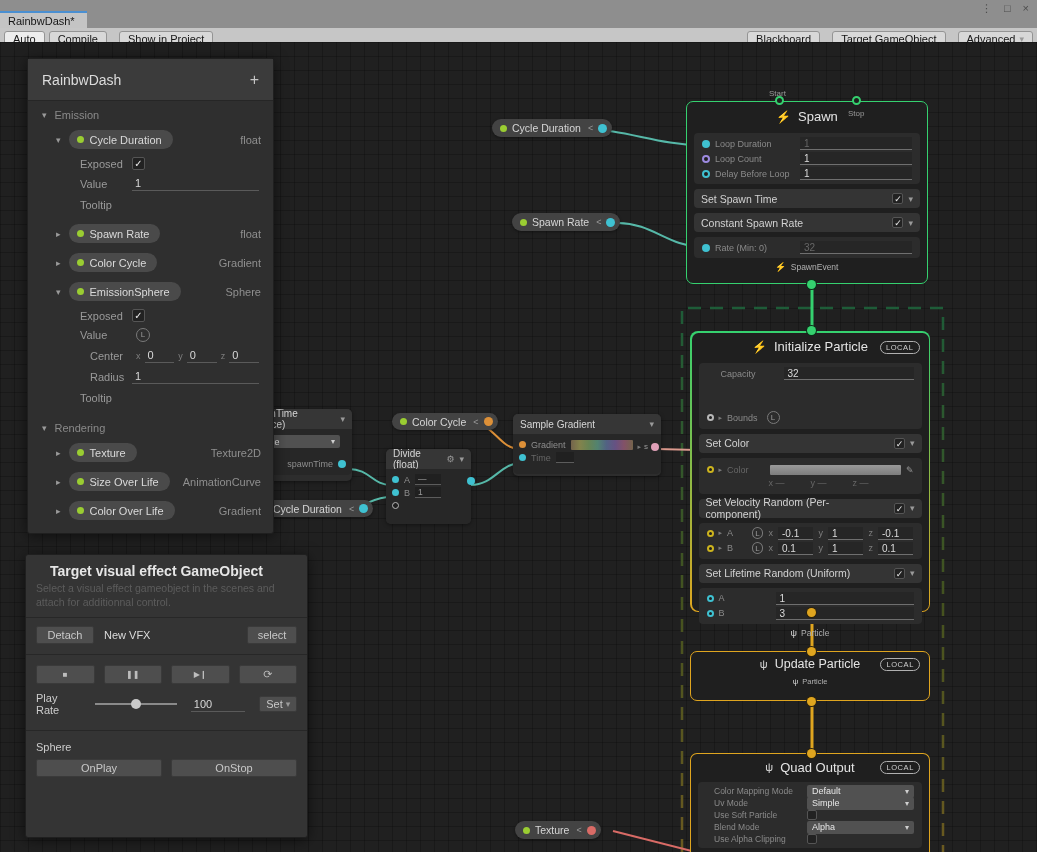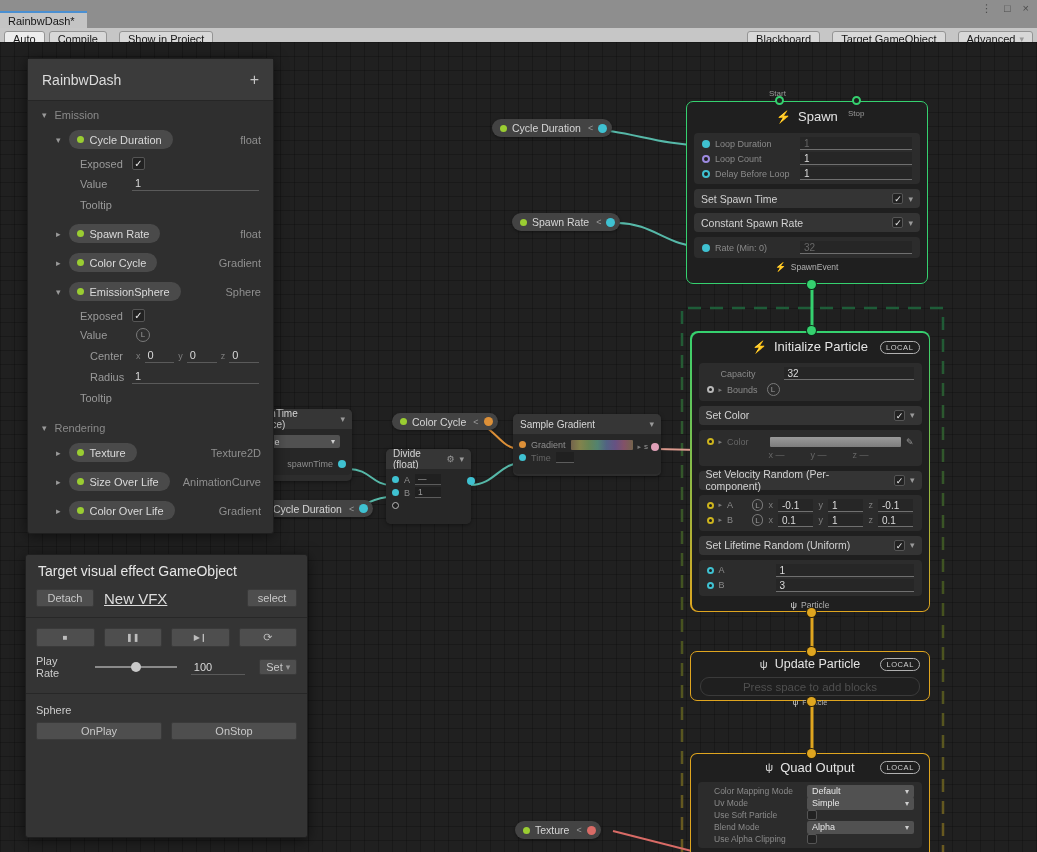--- a/index.html
+++ b/index.html
@@ -93,27 +93,27 @@
   .bbtype { margin-left:auto; color:#8f8f8f; font-size:11px; }
   .bbfield { display:flex; align-items:center; padding:3px 14px 3px 52px; font-size:11px; color:#9a9a9a; }
   .bbfield .lbl { width:52px; flex:none; }
   .bbfield .lbl.ind { padding-left:10px; }
   .ufield { border-bottom:1px solid #5a5a5a; color:#d8d8d8; font-size:11px; height:15px; line-height:15px;
             padding:0 3px; }
   .lockicon { width:14px; height:14px; border:1px solid #7a7a7a; border-radius:50%; color:#9a9a9a;
               font-size:8px; line-height:12px; text-align:center; margin-left:4px; }
 
   
-  .tp-title { font-size:14px; color:#e6e6e6; padding:8px 12px 2px; }
+  .tp-title { font-size:14px; color:#e6e6e6; padding:8px 24px 2px;font-weight:bold; }
   .tp-sub { font-size:10.5px; color:#5c5c5c; padding:0 10px 8px; line-height:1.35;
             border-bottom:1px solid #272727; }
   .tp-row { display:flex; align-items:center; padding:8px 10px; gap:10px; }
   .btn { background:#4e4e4e; border:1px solid #3a3a3a; border-radius:2px; color:#c8c8c8; font-size:11px;
          display:flex; align-items:center; justify-content:center; }
-  .tp-name { font-size:15px; color:#dcdcdc;text-decoration:underline; }
+  .tp-name { font-size:11px; color:#dcdcdc; }
   .transport { display:flex; gap:9px; padding:10px 10px 4px; border-top:1px solid #272727; margin-top:2px; }
   .tbt { width:62px; height:19px; font-size:8px; color:#bdbdbd; }
   .slider-track { width:88px; height:2px; background:#8a8a8a; position:relative; }
   .slider-knob { position:absolute; left:36px; top:-4px; width:10px; height:10px; border-radius:50%;
                  background:#c9c9c9; }
   .events-lbl { font-size:11px; color:#cccccc; padding:10px 10px 4px; border-top:1px solid #272727; margin-top:6px; }
   .evbtns { display:flex; gap:9px; padding:2px 10px; }
   .evb { width:133px; height:18px; }
 
   
@@ -355,21 +355,21 @@
     <div class="ctx-title" style="height:28px;">
       <span class="bolt">⚡</span>
       <span>Initialize Particle</span>
       <span class="local">LOCAL</span>
     </div>
     <div class="blk">
       <div class="prow" style="height:16px;">
         <span style="width:72px; padding-left:14px;">Capacity</span>
         <span class="vfield flex1">32</span>
       </div>
-      <div class="prow" style="height:16px;">
+      <div class="prow" style="height:16px;margin-top:28px;">
         <span class="port pr-white" style="width:7px;height:7px;"></span>
         <span class="exp">▸</span>
         <span>Bounds</span>
         <span class="lockicon" style="width:13px;height:13px;">L</span>
       </div>
     </div>
     <div class="blkbar">
       <span>Set Color</span>
       <span class="spacer"></span>
       <span class="cb small">✓</span>
@@ -445,23 +445,20 @@
     </div>
    </div>
   </div>
 
   <div class="ctx bordered-yellow" style="left:690px; top:609px; width:240px; height:50px;">
     <div class="ctx-title" style="height:24px; font-size:12.5px;">
       <span class="psi">ψ</span>
       <span>Update Particle</span>
       <span class="local" style="top:6px">LOCAL</span>
     </div>
-    <div class="placeholder">
-      <span>Press space to add blocks</span>
-    </div>
     <div class="minifoot" style="height:10px; font-size:7.5px;">
       <span class="psi" style="font-size:8px">ψ</span>
       <span>Particle</span>
     </div>
   </div>
 
   <div class="ctx bordered-yellow" style="left:690px; top:711px; width:240px; height:120px; border-radius:7px 7px 0 0; border-bottom:none;">
     <div class="ctx-title" style="height:26px;">
       <span class="psi">ψ</span>
       <span>Quad Output</span>
@@ -618,20 +615,21 @@
       <span class="bbpill">
           <span class="dot"></span>
         <span>Color Over Life</span>
         </span>
       <span class="bbtype">Gradient</span>
     </div>
   </div>
 
   <div class="panel" style="left:25px; top:512px; width:283px; height:284px; background:#343434;">
     <div class="tp-title">Target visual effect GameObject</div>
+    <div class="tp-sub">Select a visual effect gameobject in the scenes and attach for additionnal control.</div>
     <div class="tp-row">
       <div class="btn" style="width:58px;height:18px;">
         <span>Detach</span>
       </div>
       <span class="tp-name">New VFX</span>
       <div class="btn" style="width:50px;height:18px;margin-left:auto;">
         <span>select</span>
       </div>
     </div>
     <div class="transport">

